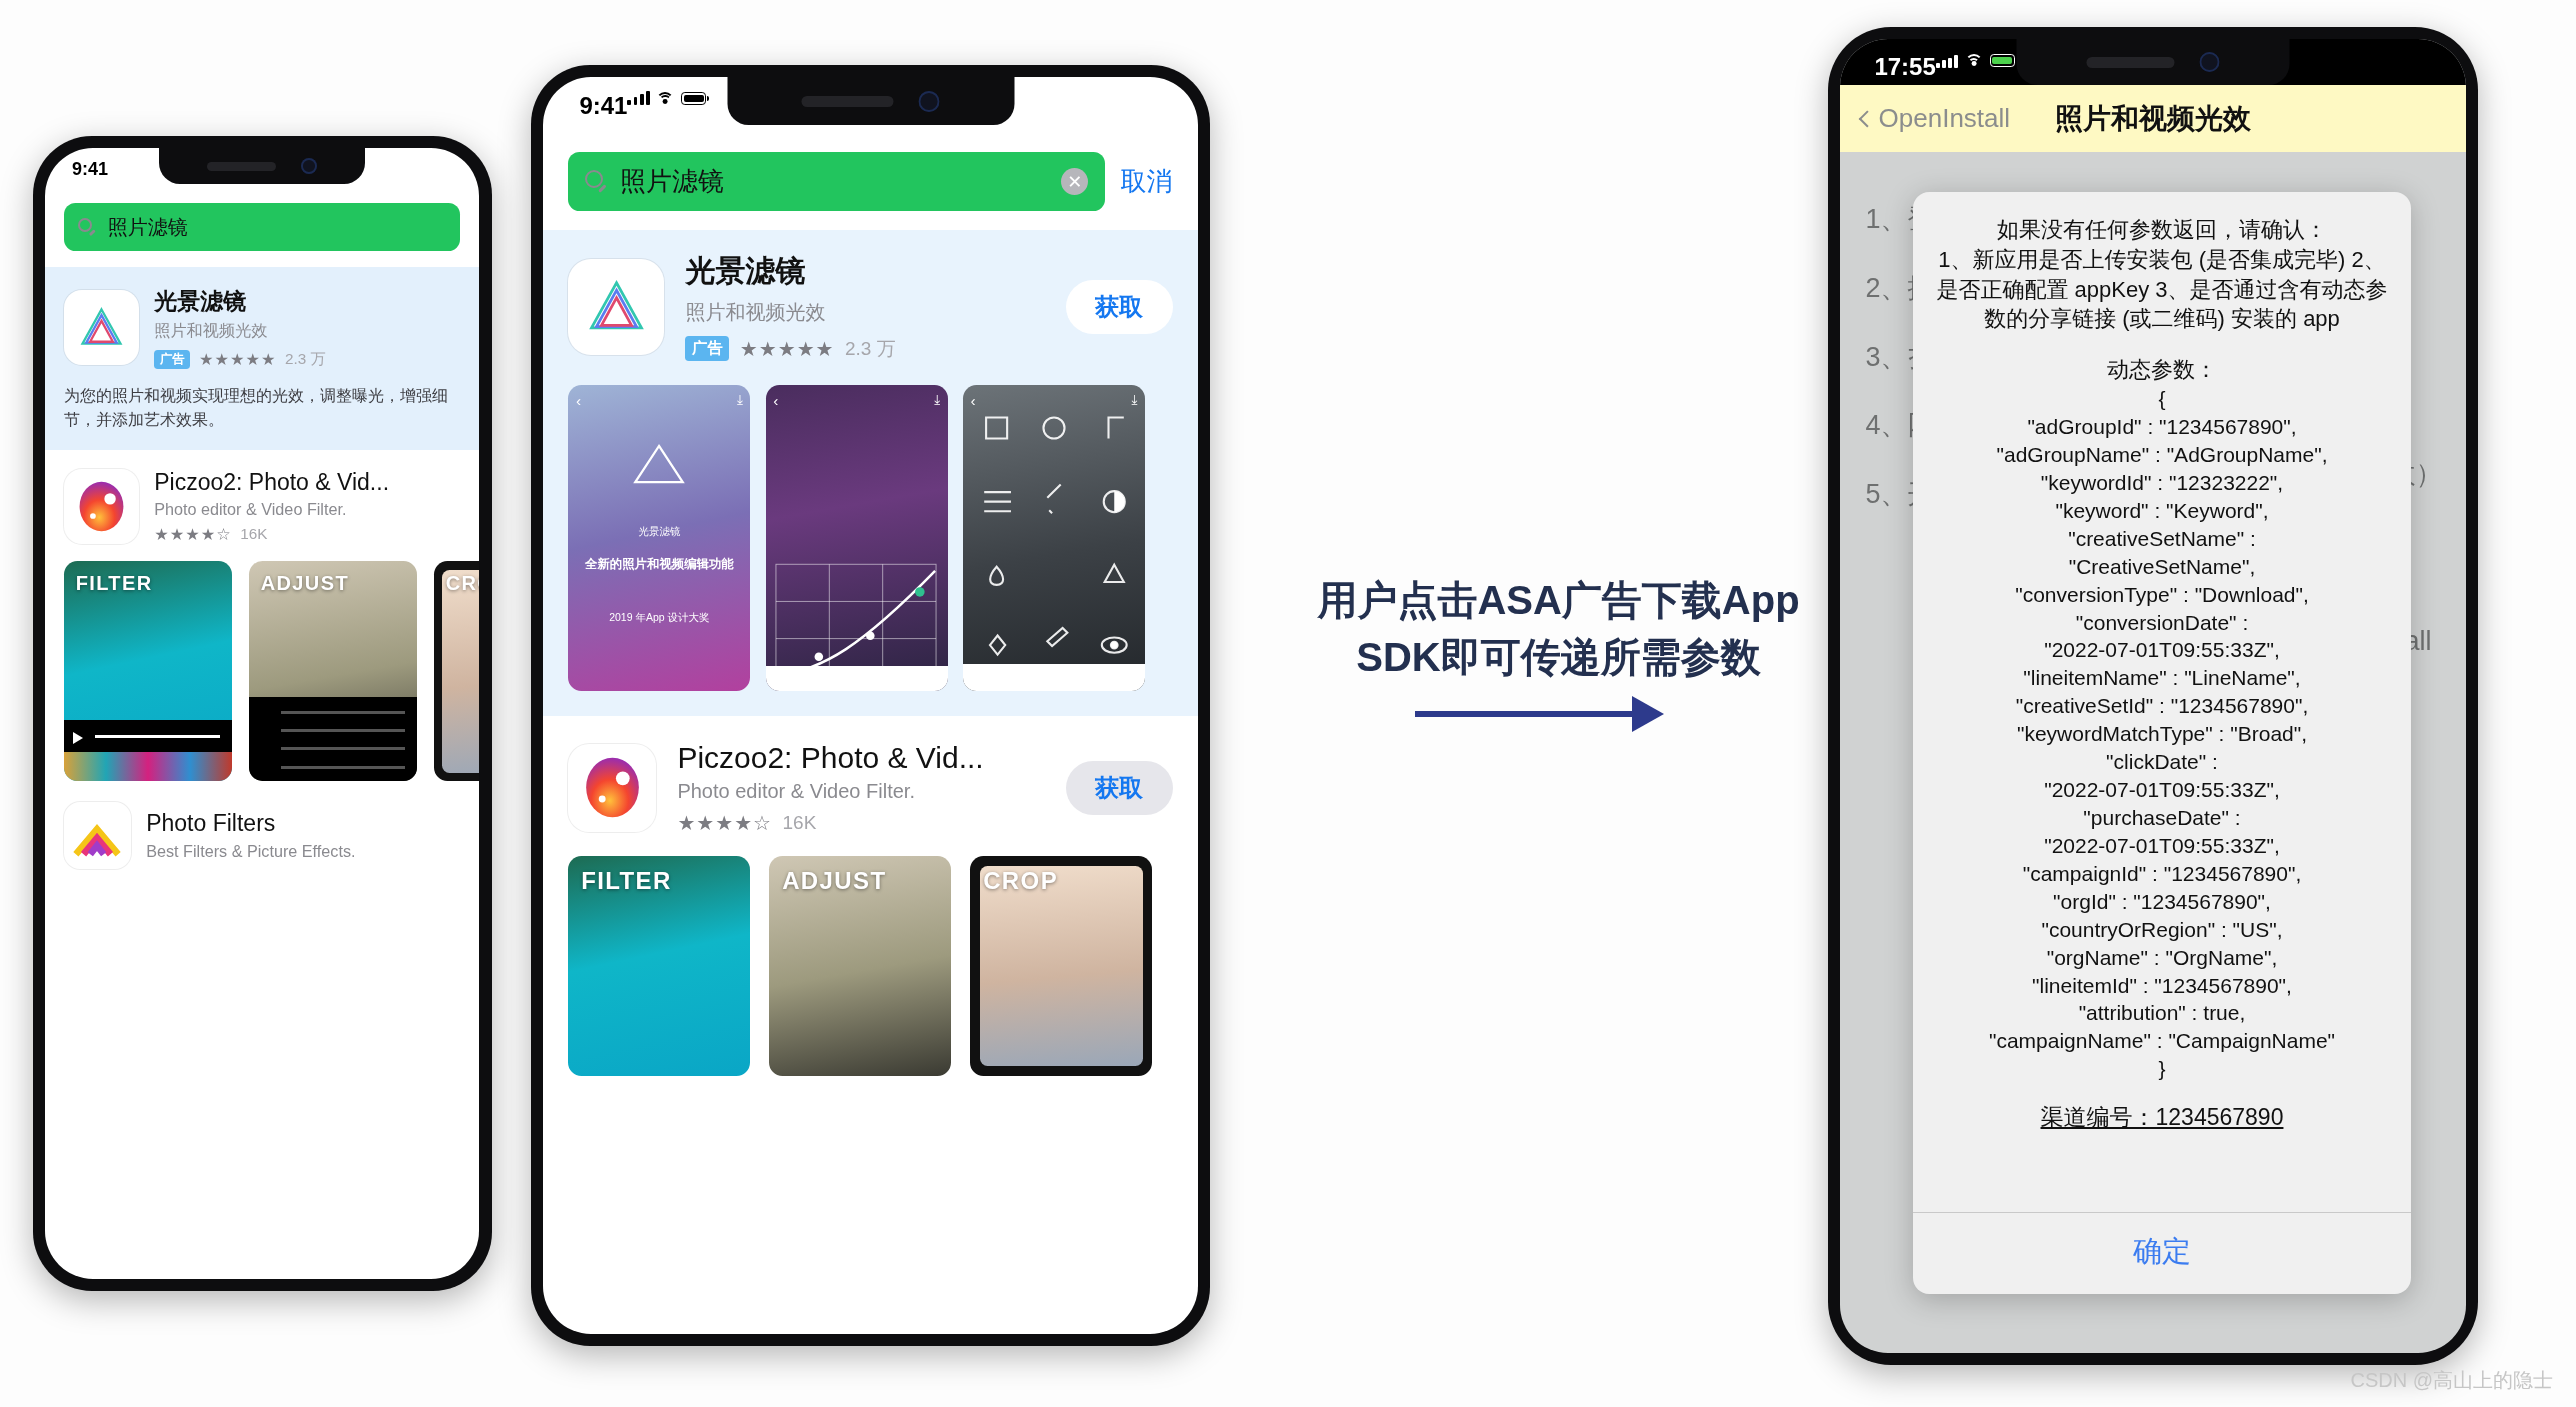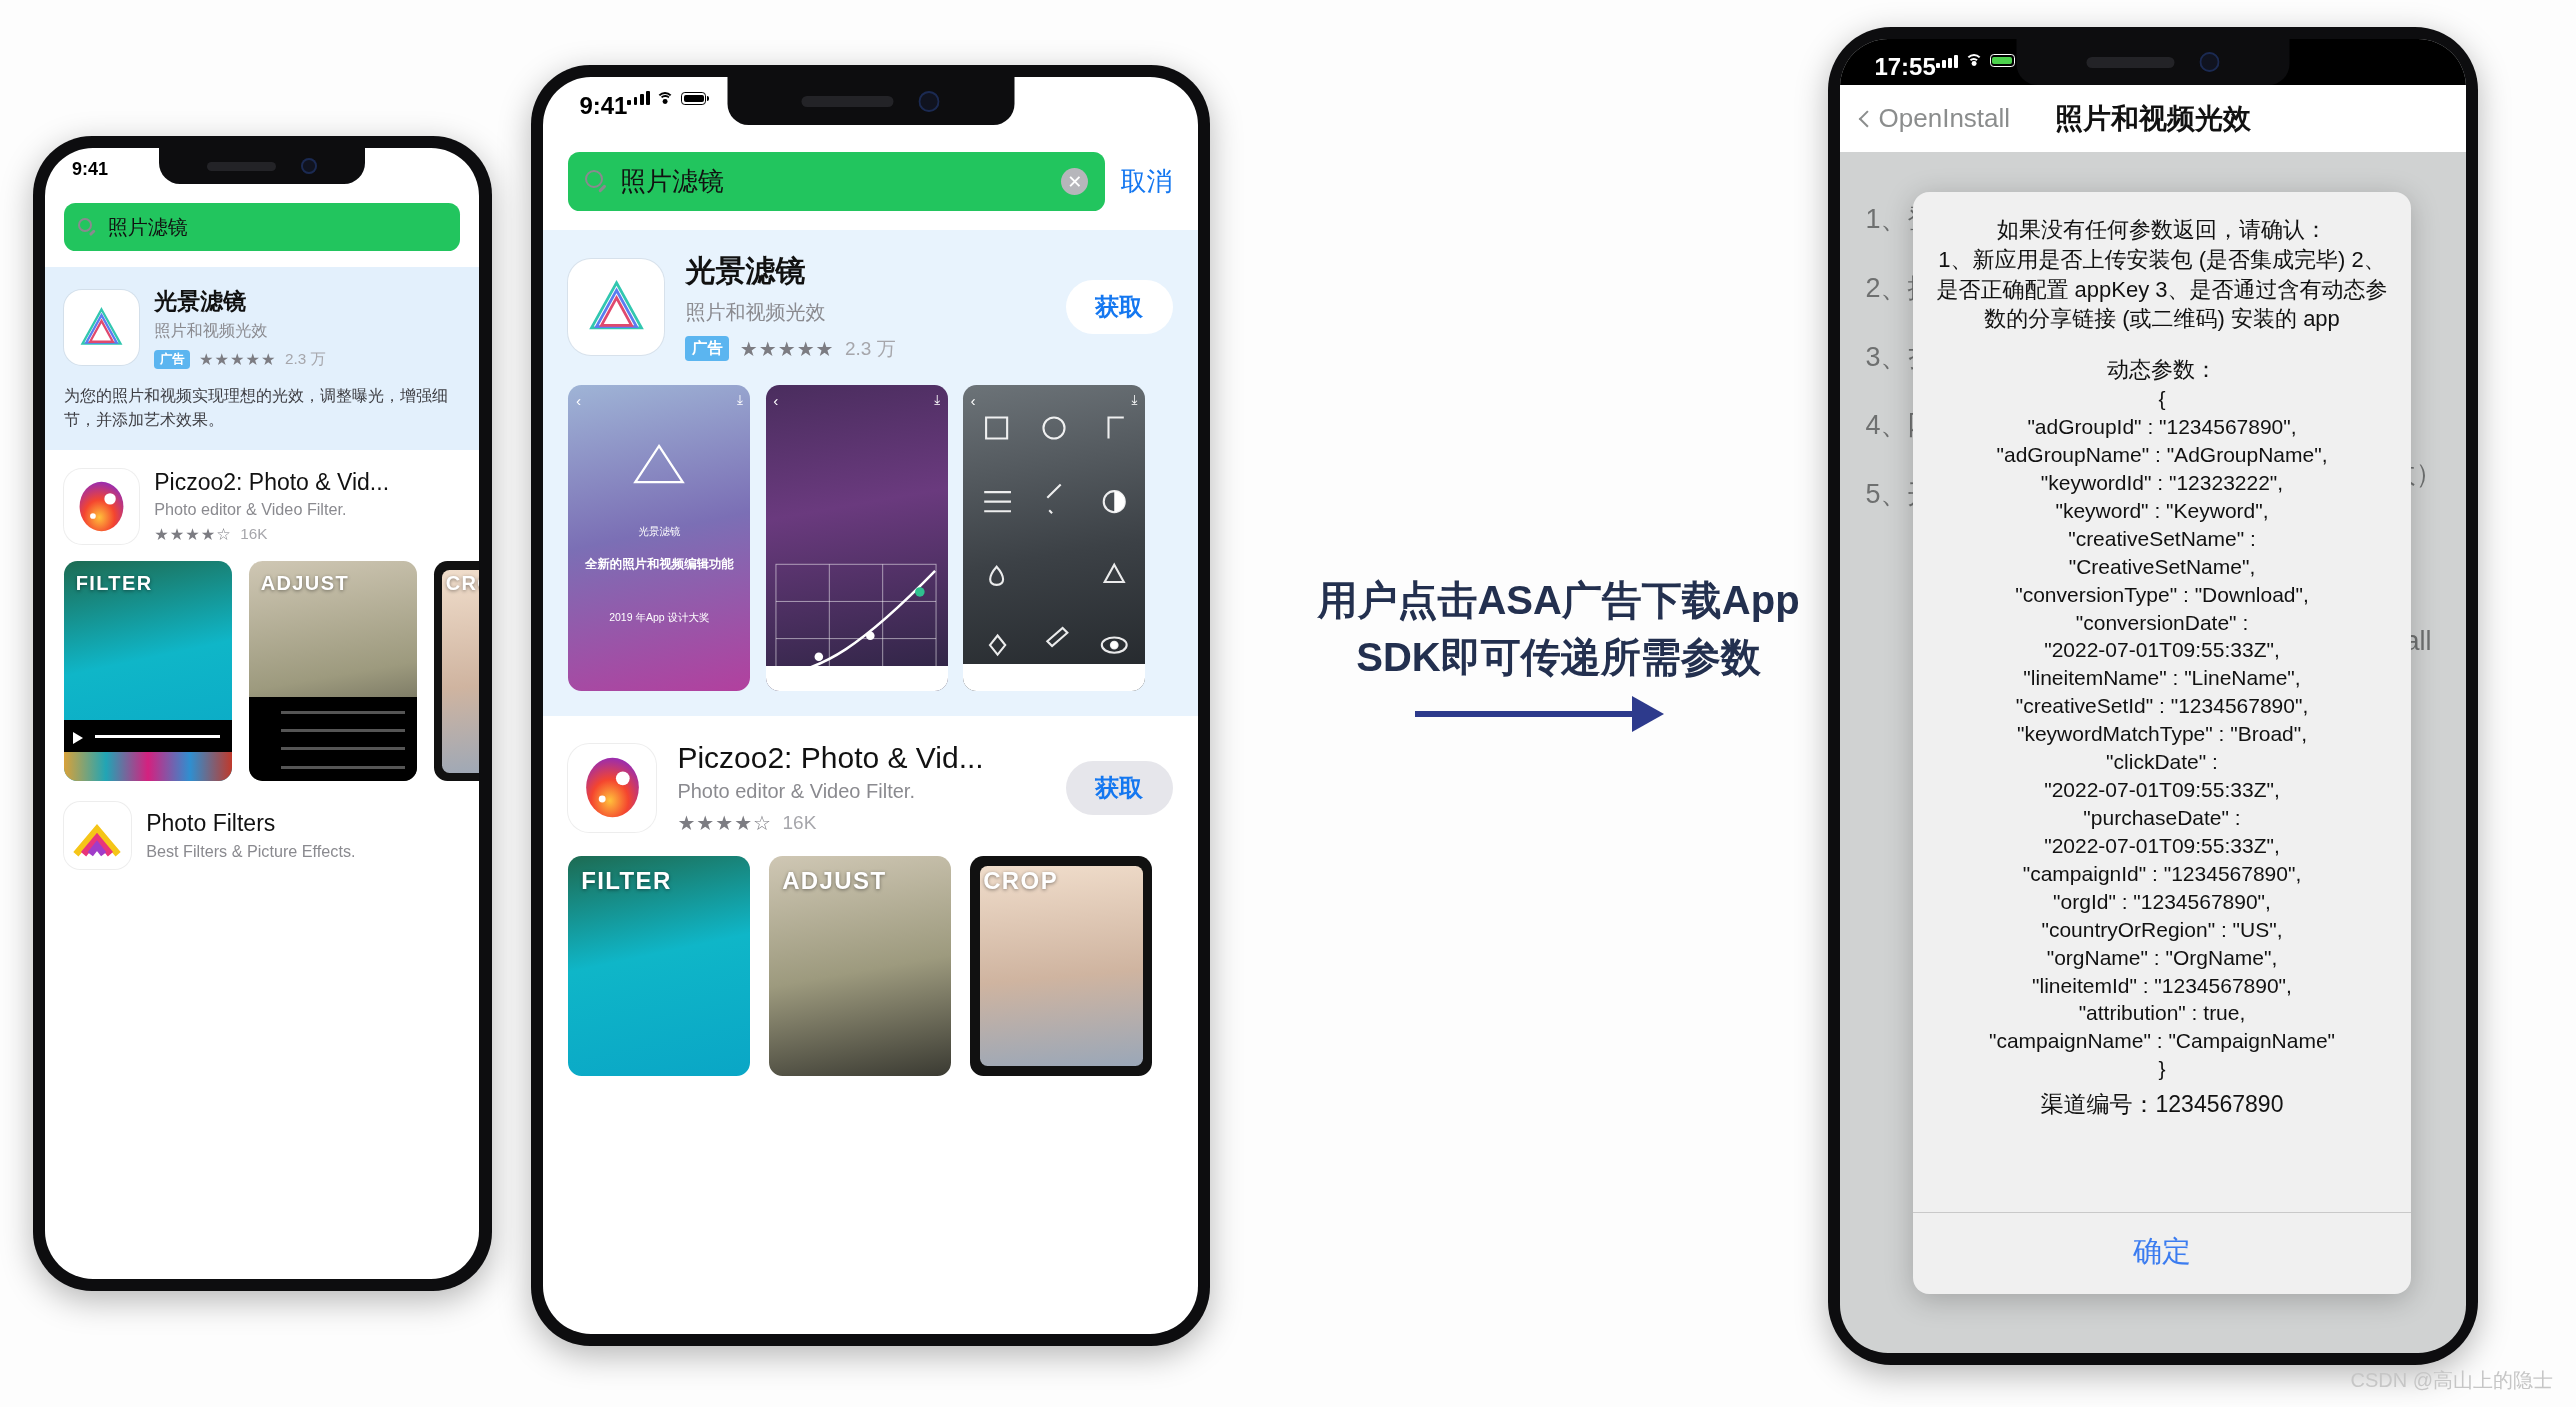--- a/index.html
+++ b/index.html
@@ -70,21 +70,21 @@
             flex:none; text-align:center; }
 
   
   .shots { display:flex; }
   .shot { border-radius:13.4px; overflow:hidden; position:relative; flex:none;
           background:#303030; }
   .shotlabel { position:absolute; left:7%; top:5%; color:#fff; font-weight:bold;
                letter-spacing:1.4px; text-shadow:0 1px 3.8px rgba(0,0,0,.45); }
 
   
-  .navbar { display:flex; align-items:center; position:relative; background:#ffffff;text-align:center; }
+  .navbar { display:flex; align-items:center; position:relative; background:#fef9c3;text-align:center; }
   .navback { display:flex; align-items:center; gap:4.8px; color:#8b8d8d; }
   .chev { border-left:2.9px solid currentColor; border-bottom:2.9px solid currentColor;
           transform:rotate(45deg); display:block; }
   .navtitle { position:absolute; left:50%; transform:translateX(-50%);
               font-weight:bold; color:#111; }
   .bglist { color:#6e7070; }
   .bglist div { white-space:nowrap; }
   .dialog { position:absolute; background:#f0f0f0; border-radius:16.2px; overflow:hidden;
             box-shadow:0 5.7px 29px rgba(0,0,0,.22); }
   .dlg-body { text-align:center; color:#111; }
@@ -461,21 +461,21 @@
 "purchaseDate" :
 "2022-07-01T09:55:33Z",
 "campaignId" : "1234567890",
 "orgId" : "1234567890",
 "countryOrRegion" : "US",
 "orgName" : "OrgName",
 "lineitemId" : "1234567890",
 "attribution" : true,
 "campaignName" : "CampaignName"
 }</div>
-          <div style="font-size:23px; margin-top:6px;">渠道编号：1234567890</div>
+          <div style="font-size:23px; margin-top:19px;text-decoration:underline;">渠道编号：1234567890</div>
         </div>
         <div class="dlg-sep"></div>
         <div class="dlg-ok" style="font-size:29px; line-height:76px; height:76px;">确定</div>
       </div>
     </div>
   </div>
 
   <span class="wm" style="right:23px; bottom:13.4px; font-size:20px;">CSDN @高山上的隐士</span>
 </div>
 

